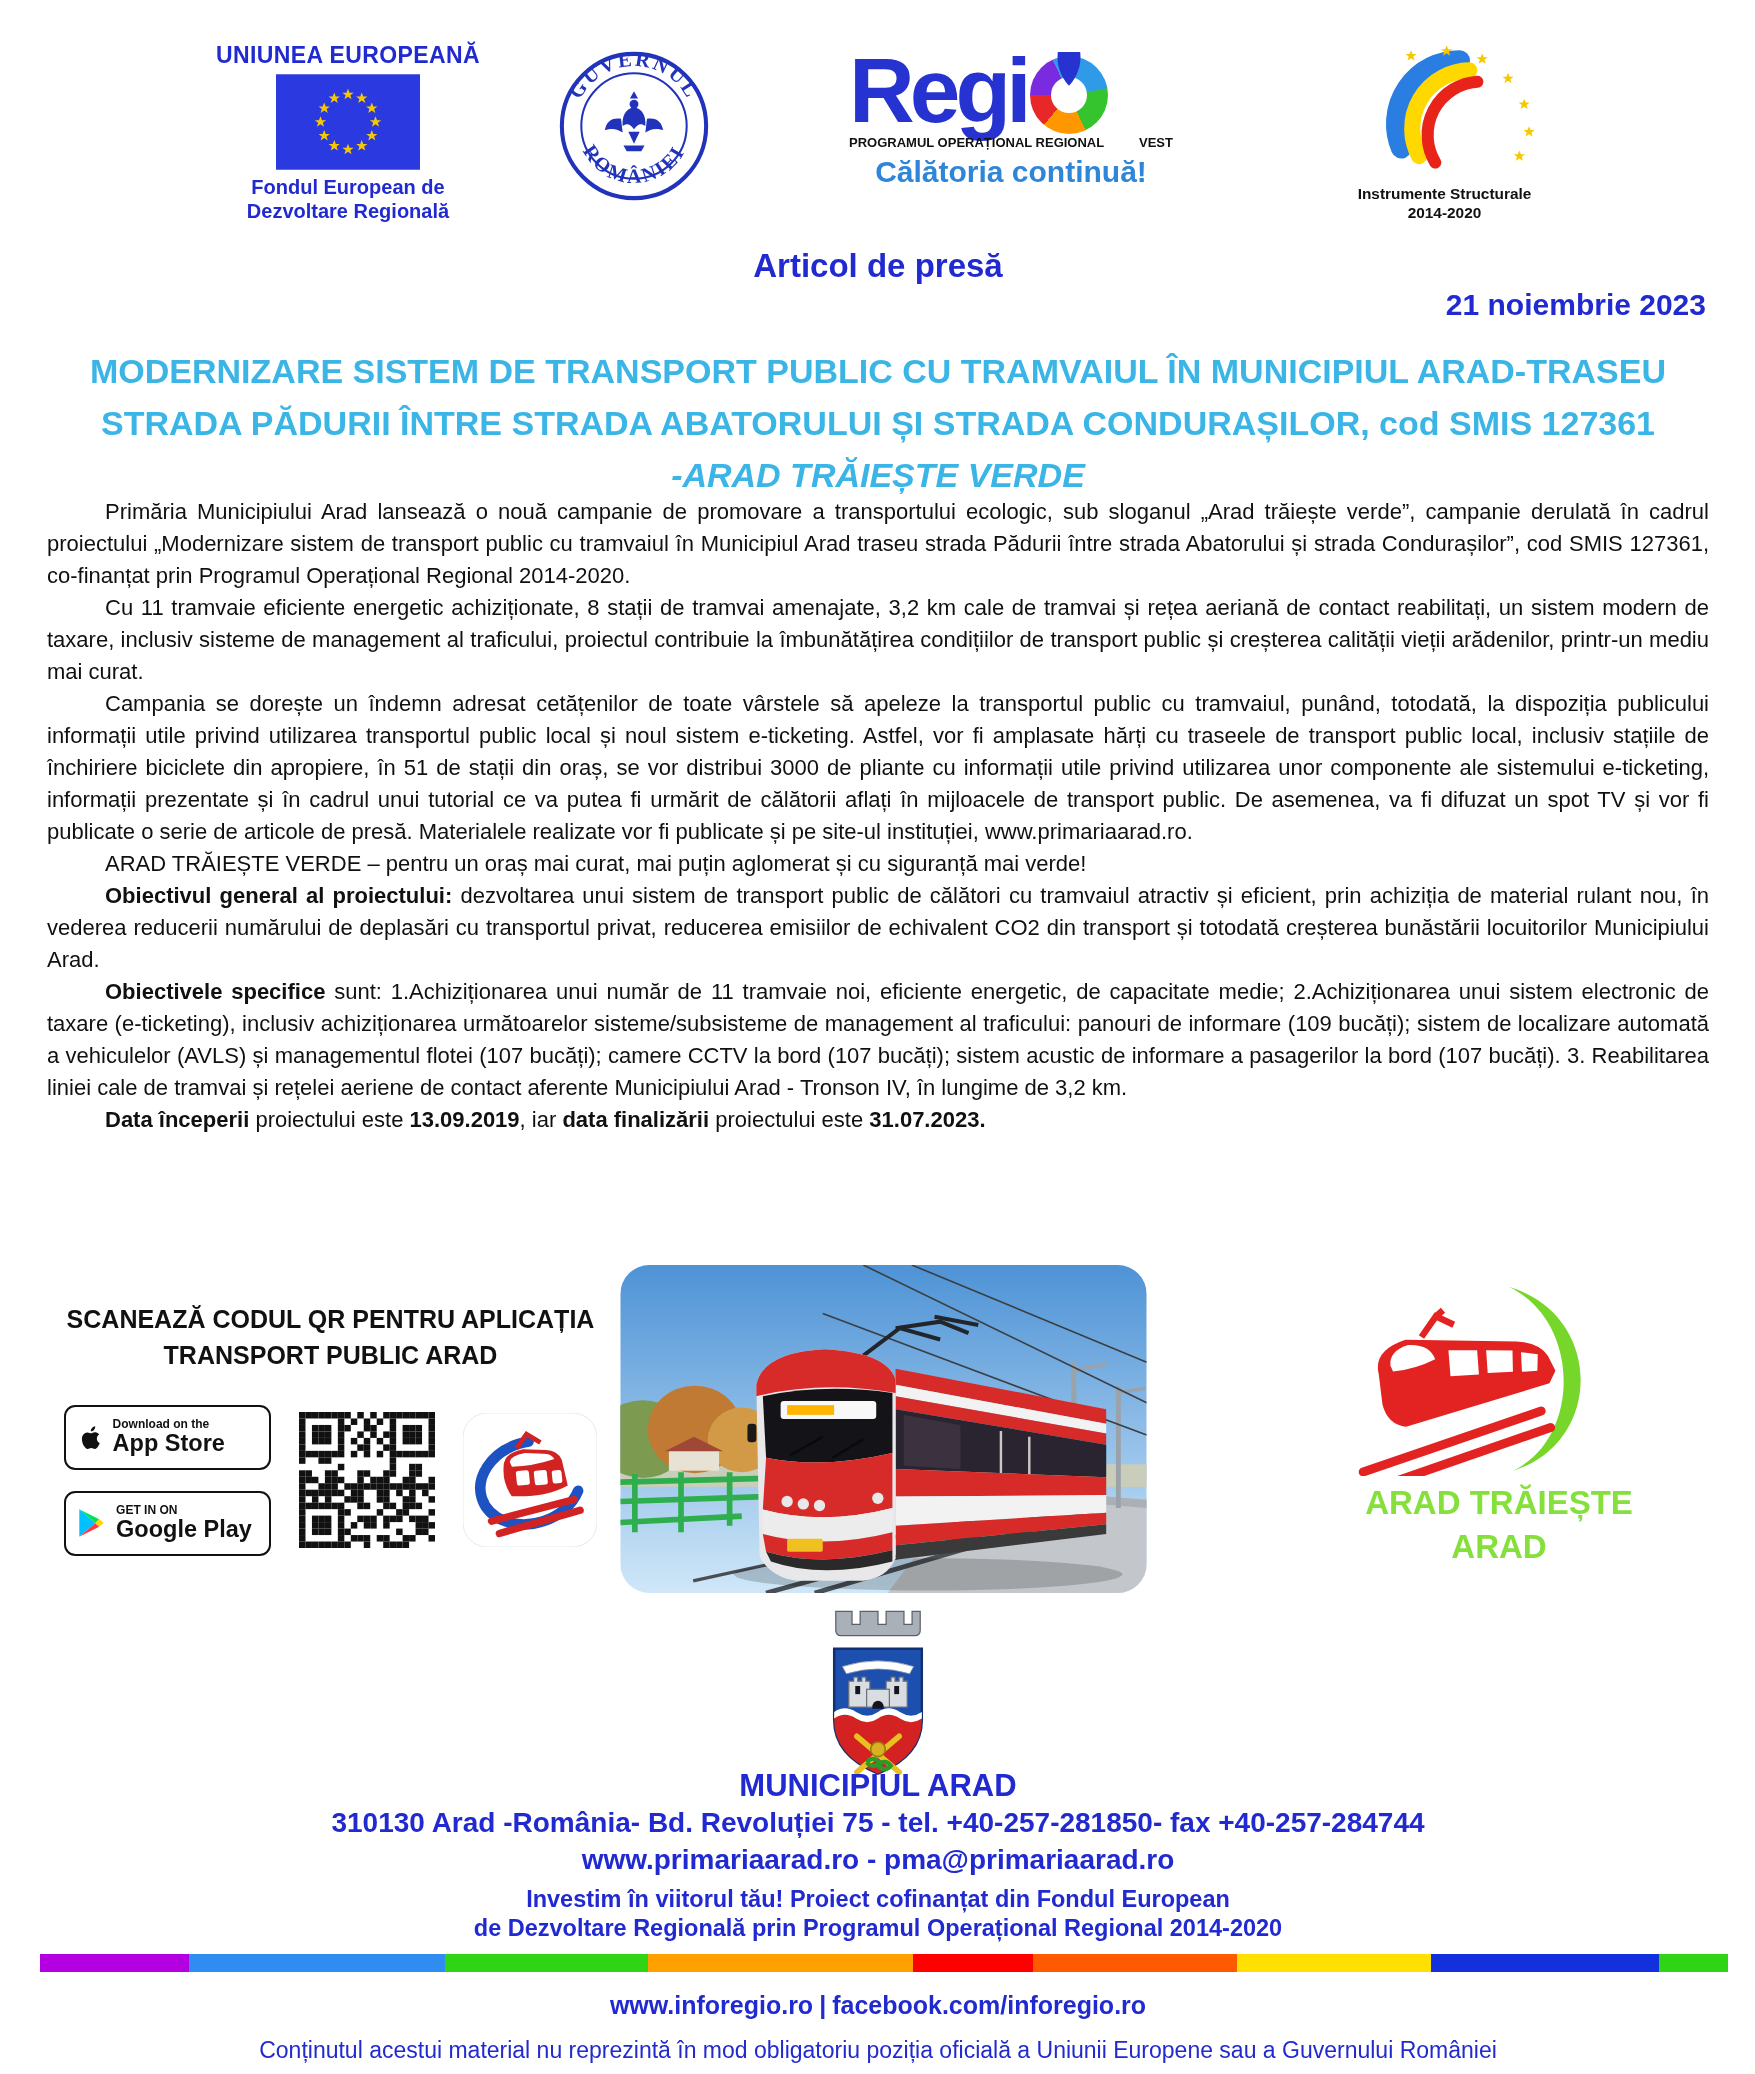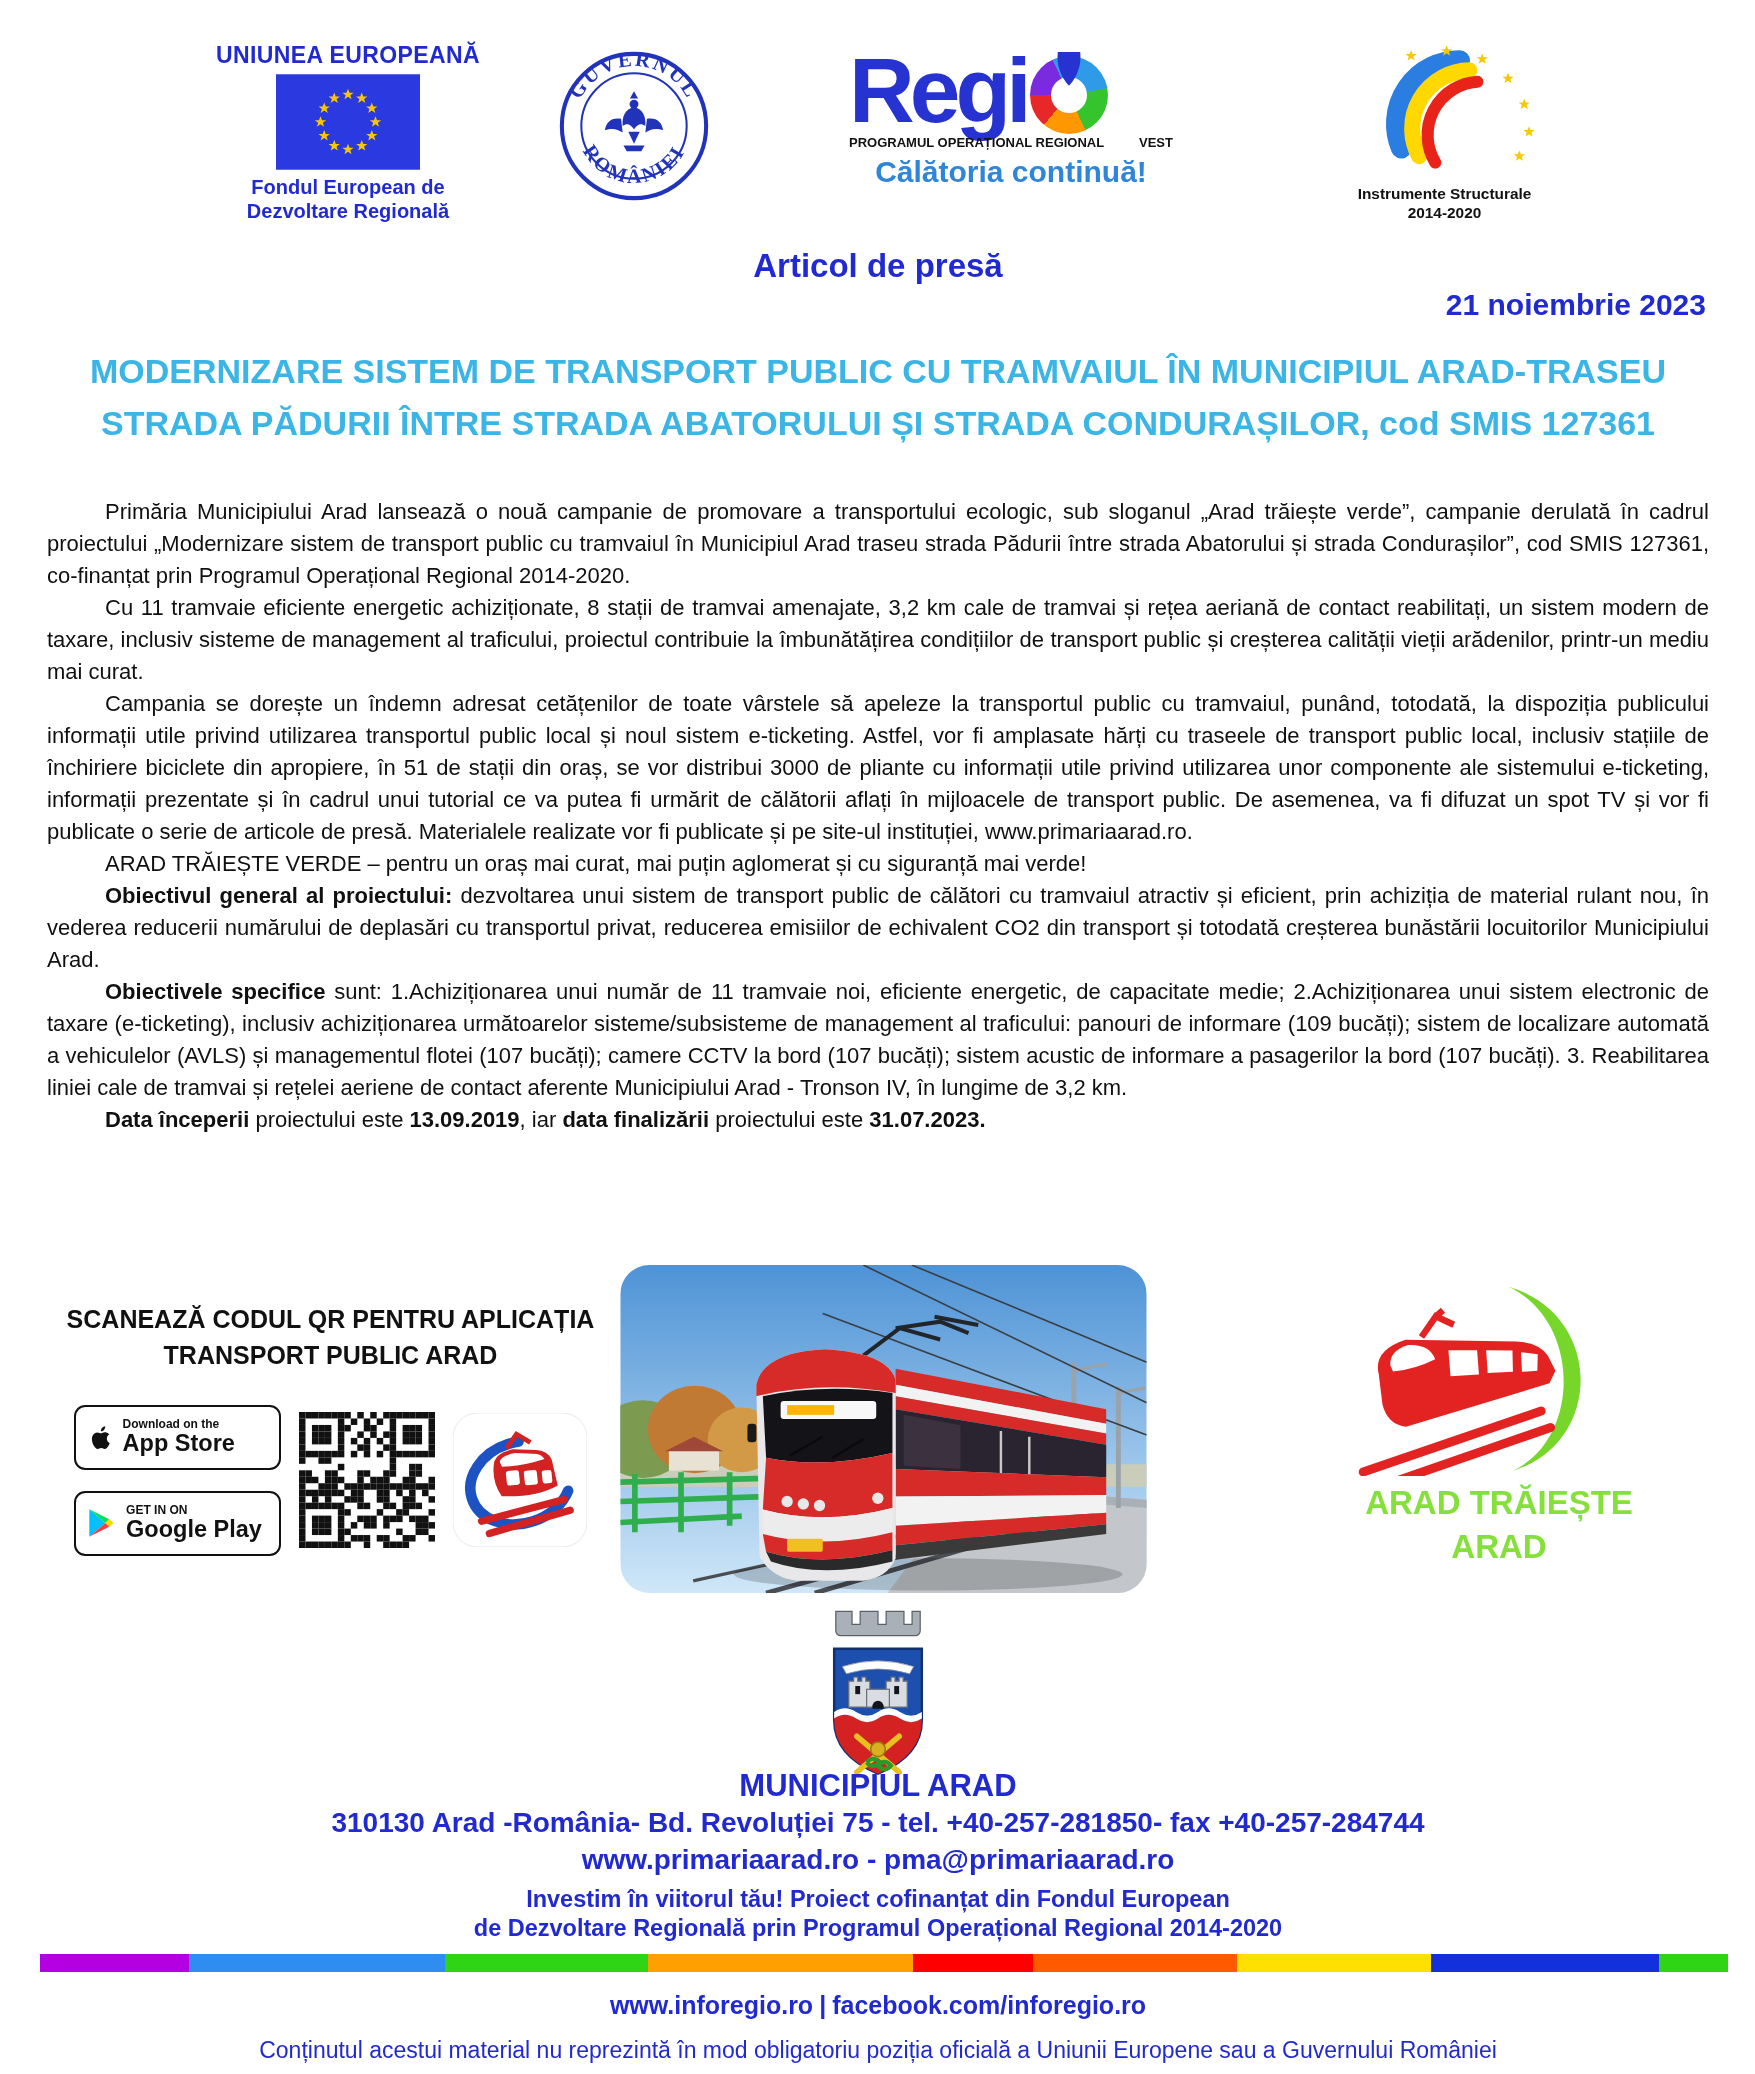--- a/index.html
+++ b/index.html
@@ -38,21 +38,21 @@
   .subtitle{font-style:italic}
 
   
   .article-body{left:47px;right:47px;top:496px;font-size:22px;line-height:32px;text-align:justify;color:#101010}
   .article-body p{margin:0;text-indent:58px}
 
   
   .qr-col{left:47px;top:1301px;width:567px;text-align:center}
   .qr-t1,.qr-t2{font-size:25px;font-weight:700;line-height:1.45}
   .qr-t3{font-size:27.5px;font-weight:700;margin-top:3.2px}
-  .icons-row{display:flex;align-items:center;justify-content:center;gap:18px;margin-top:31px}
+  .icons-row{display:flex;align-items:center;justify-content:center;gap:28px;margin-top:31px}
   .stores{display:flex;flex-direction:column;gap:21px}
   .badge{display:flex;align-items:center;gap:11.3px;width:207px;height:65px;box-sizing:border-box;
          border:2.4px solid #111;border-radius:11.3px;background:#fff;padding:4.9px 11.3px;text-align:left}
   .badge-small{font-size:12px;font-weight:700;line-height:1.1}
   .badge-big{font-size:23.5px;font-weight:700;line-height:1.05}
   .qr-box{width:136px;height:136px}
   .app-icon{width:134px;height:134px}
 
   .photo{left:620px;top:1265px;width:527px;height:328px}
 
@@ -164,20 +164,21 @@
   <div class="is-text">
     <div>Instrumente Structurale</div>
     <div>2014-2020</div>
   </div>
 </div>
 
 <div class="abs center kicker">Articol de presă</div>
 <div class="abs date">21 noiembrie 2023</div>
 <div class="abs center title">
   <div>MODERNIZARE SISTEM DE TRANSPORT PUBLIC CU TRAMVAIUL ÎN MUNICIPIUL ARAD-TRASEU STRADA PĂDURII ÎNTRE STRADA ABATORULUI ȘI STRADA CONDURAȘILOR, cod SMIS 127361</div>
+  <div class="subtitle">-ARAD TRĂIEȘTE VERDE</div>
 </div>
 
 <div class="abs article-body">
     <p><span>Primăria Municipiului Arad lansează o nouă campanie de promovare a transportului ecologic, sub sloganul „Arad trăiește verde”, campanie derulată în cadrul proiectului „Modernizare sistem de transport public cu tramvaiul în Municipiul Arad traseu strada Pădurii între strada Abatorului și strada Condurașilor”, cod SMIS 127361, co-finanțat prin Programul Operațional Regional 2014-2020.</span></p>
     <p><span>Cu 11 tramvaie eficiente energetic achiziționate, 8 stații de tramvai amenajate, 3,2 km cale de tramvai și rețea aeriană de contact reabilitați, un sistem modern de taxare, inclusiv sisteme de management al traficului, proiectul contribuie la îmbunătățirea condițiilor de transport public și creșterea calității vieții arădenilor, printr-un mediu mai curat.</span></p>
     <p><span>Campania se dorește un îndemn adresat cetățenilor de toate vârstele să apeleze la transportul public cu tramvaiul, punând, totodată, la dispoziția publicului informații utile privind utilizarea transportul public local și noul sistem e-ticketing. Astfel, vor fi amplasate hărți cu traseele de transport public local, inclusiv stațiile de închiriere biciclete din apropiere, în 51 de stații din oraș, se vor distribui 3000 de pliante cu informații utile privind utilizarea unor componente ale sistemului e-ticketing, informații prezentate și în cadrul unui tutorial ce va putea fi urmărit de călătorii aflați în mijloacele de transport public. De asemenea, va fi difuzat un spot TV și vor fi publicate o serie de articole de presă. Materialele realizate vor fi publicate și pe site-ul instituției, www.primariaarad.ro.</span></p>
     <p><span>ARAD TRĂIEȘTE VERDE  – pentru un oraș mai curat, mai puțin aglomerat și cu siguranță mai verde!</span></p>
     <p><span class="b">Obiectivul general al proiectului:</span><span> dezvoltarea unui sistem de transport public de călători cu tramvaiul atractiv și eficient, prin achiziția de material rulant nou, în vederea reducerii numărului de deplasări cu transportul privat, reducerea emisiilor de echivalent CO2 din transport și totodată creșterea bunăstării locuitorilor Municipiului Arad.</span></p>
     <p><span class="b">Obiectivele specifice</span><span> sunt: 1.Achiziționarea unui număr de 11 tramvaie noi, eficiente energetic, de capacitate medie; 2.Achiziționarea unui sistem electronic de taxare (e-ticketing), inclusiv achiziționarea următoarelor sisteme/subsisteme de management al traficului: panouri de informare (109 bucăți); sistem de localizare automată a vehiculelor (AVLS) și managementul flotei (107 bucăți); camere CCTV la bord (107 bucăți); sistem acustic de informare a pasagerilor la bord (107 bucăți). 3. Reabilitarea liniei cale de tramvai și rețelei aeriene de contact aferente Municipiului Arad - Tronson IV, în lungime de 3,2 km.</span></p>
     <p><span class="b">Data începerii</span><span> proiectului este </span><span class="b">13.09.2019</span><span>, iar </span><span class="b">data finalizării</span><span> proiectului este </span><span class="b">31.07.2023.</span></p>

